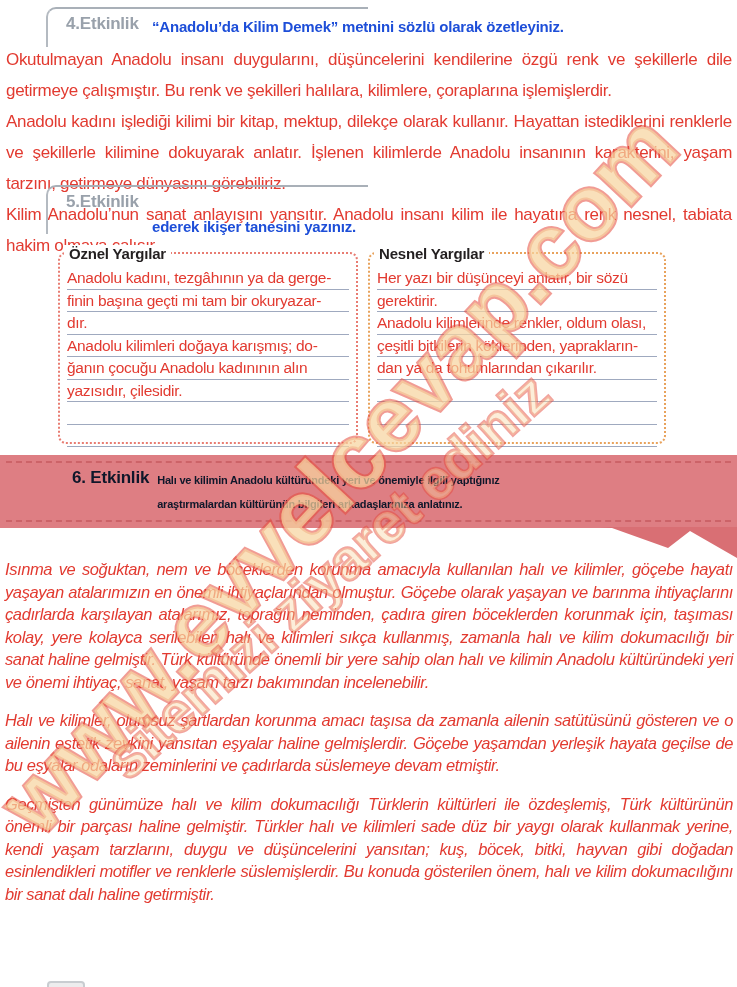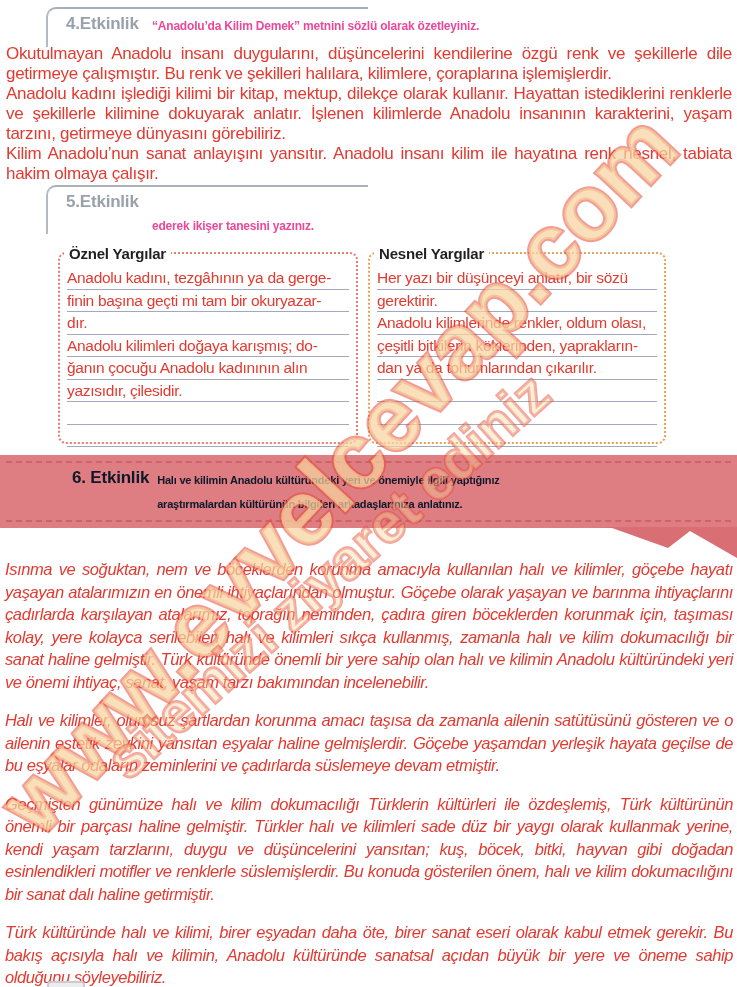--- a/index.html
+++ b/index.html
@@ -13,27 +13,27 @@
   .act-frame{
     position:absolute;border-top:2px solid #a9b0b8;border-left:2px solid #b4bac1;
     border-top-left-radius:10px;
   }
   #act4-frame{left:46px;top:7px;width:320px;height:38px;}
   #act5-frame{left:46px;top:185px;width:320px;height:47px;}
   .act-label{
     position:absolute;font-weight:bold;font-size:17px;color:#99a1ab;letter-spacing:-0.2px;
   }
   .act-prompt{
-    position:absolute;font-weight:bold;font-size:12px;color:#ec4899;letter-spacing:-0.2px;
+    position:absolute;font-weight:bold;font-size:15px;color:#1d4ed8;letter-spacing:-0.2px;
     line-height:23px;
   }
   
   .red-text{color:#e23a30;letter-spacing:-0.3px;}
   #act4-answer{
-    position:absolute;left:6px;top:44px;width:726px;font-size:17px;line-height:20px;
+    position:absolute;left:6px;top:44px;width:726px;font-size:17px;line-height:31px;
     text-align:justify;
   }
   #act4-answer p{margin:0;}
   
   .judge-box{position:absolute;top:252px;height:188px;border:2px dotted #e87c72;border-radius:8px;}
   #subjective-box{left:58px;width:296px;}
   #objective-box{left:368px;width:294px;border-color:#e8a25c;}
   .judge-title{
     position:absolute;top:-9px;left:4px;background:#ffffff;padding:0 5px;
     font-weight:bold;font-size:15px;color:#231f20;letter-spacing:-0.2px;white-space:nowrap;
@@ -131,21 +131,20 @@
     </div>
   </div>
   <svg id="banner-tail" viewBox="0 0 137 32" aria-hidden="true">
     <polygon points="0,0 137,0 137,31 90,4 68,21 12,1" fill="#d96f74"></polygon>
   </svg>
 
   <div id="body-text" class="red-text">
     <p>Isınma ve soğuktan, nem ve böceklerden korunma amacıyla kullanılan halı ve kilimler, göçebe hayatı yaşayan atalarımızın en önemli ihtiyaçlarından olmuştur. Göçebe olarak yaşayan ve barınma ihtiyaçlarını çadırlarda karşılayan atalarımız, toprağın neminden, çadıra giren böceklerden korunmak için, taşıması kolay, yere kolayca serilebilen halı ve kilimleri sıkça kullanmış, zamanla halı ve kilim dokumacılığı bir sanat haline gelmiştir. Türk kültüründe önemli bir yere sahip olan halı ve kilimin Anadolu kültüründeki yeri ve önemi ihtiyaç, sanat, yaşam tarzı bakımından incelenebilir.</p>
     <p>Halı ve kilimler, olumsuz şartlardan korunma amacı taşısa da zamanla ailenin satütüsünü gösteren ve o ailenin estetik zevkini yansıtan eşyalar haline gelmişlerdir. Göçebe yaşamdan yerleşik hayata geçilse de bu eşyalar odaların zeminlerini ve çadırlarda süslemeye devam etmiştir.</p>
     <p>Geçmişten günümüze halı ve kilim dokumacılığı Türklerin kültürleri ile özdeşlemiş, Türk kültürünün önemli bir parçası haline gelmiştir. Türkler halı ve kilimleri sade düz bir yaygı olarak kullanmak yerine, kendi yaşam tarzlarını, duygu ve düşüncelerini yansıtan; kuş, böcek, bitki, hayvan gibi doğadan esinlendikleri motifler ve renklerle süslemişlerdir. Bu konuda gösterilen önem, halı ve kilim dokumacılığını bir sanat dalı haline getirmiştir.</p>
-    <p>Türk kültüründe halı ve kilimi, birer eşyadan daha öte, birer sanat eseri olarak kabul etmek gerekir. Bu bakış açısıyla halı ve kilimin, Anadolu kültüründe sanatsal açıdan büyük bir yere ve öneme sahip olduğunu söyleyebiliriz.</p>
   </div>
 
   <div id="bottom-fragment"></div>
 
   <svg id="watermark" viewBox="0 0 737 987" aria-hidden="true">
     <g font-family="Liberation Sans, DejaVu Sans, sans-serif" font-weight="bold">
       <text transform="translate(40,840) rotate(-47)" font-size="92" fill="#f7d4a0" fill-opacity="0.72" stroke="#e64a3d" stroke-opacity="0.55" stroke-width="4" paint-order="stroke" id="wm1">www.evvelcevap.com</text>
       <text transform="translate(128,782) rotate(-42)" font-size="56" fill="#f7d4a0" fill-opacity="0.40" stroke="#e64a3d" stroke-opacity="0.50" stroke-width="3" paint-order="stroke" id="wm2">sitemizi ziyaret ediniz</text>
     </g>
   </svg>

